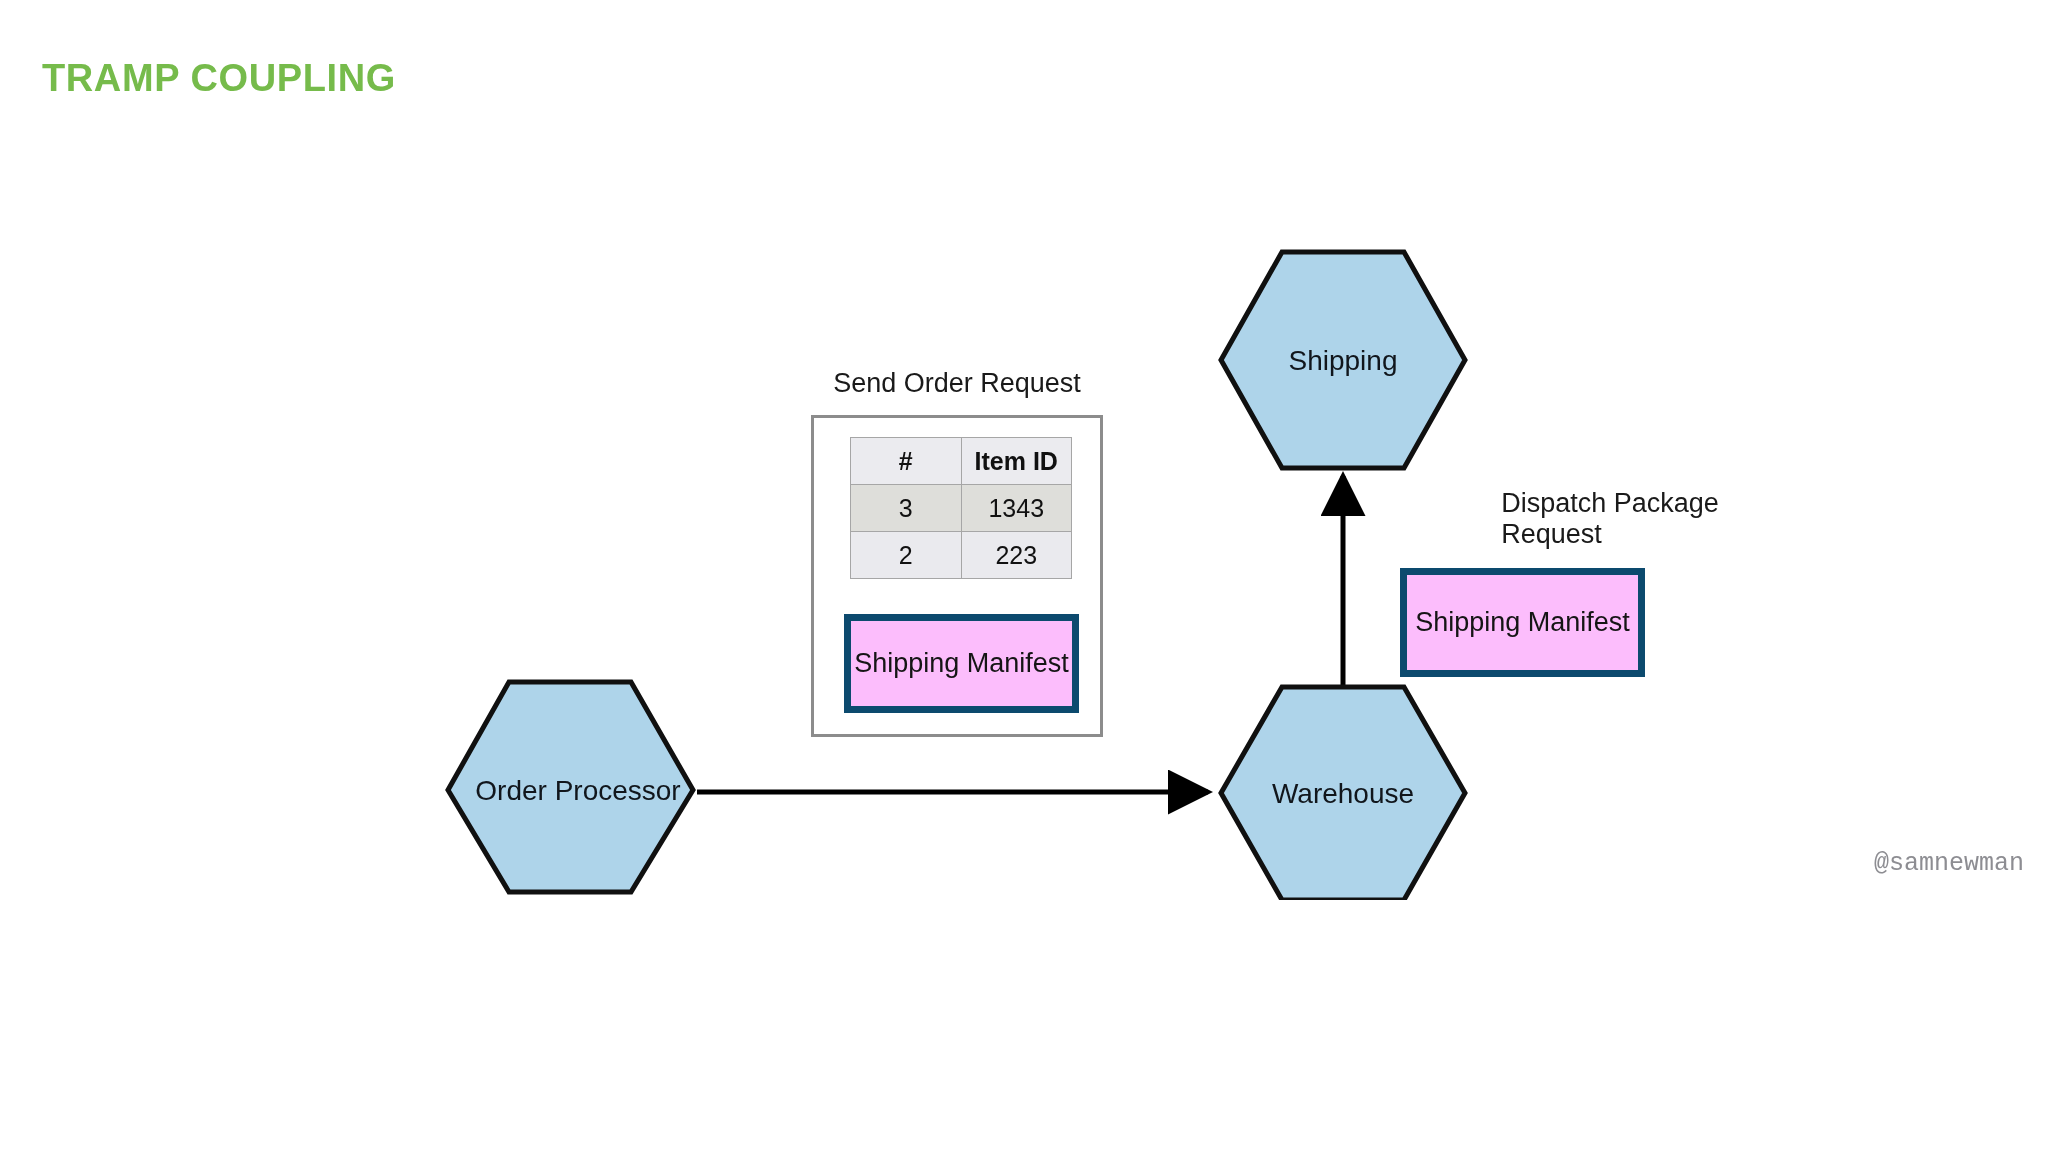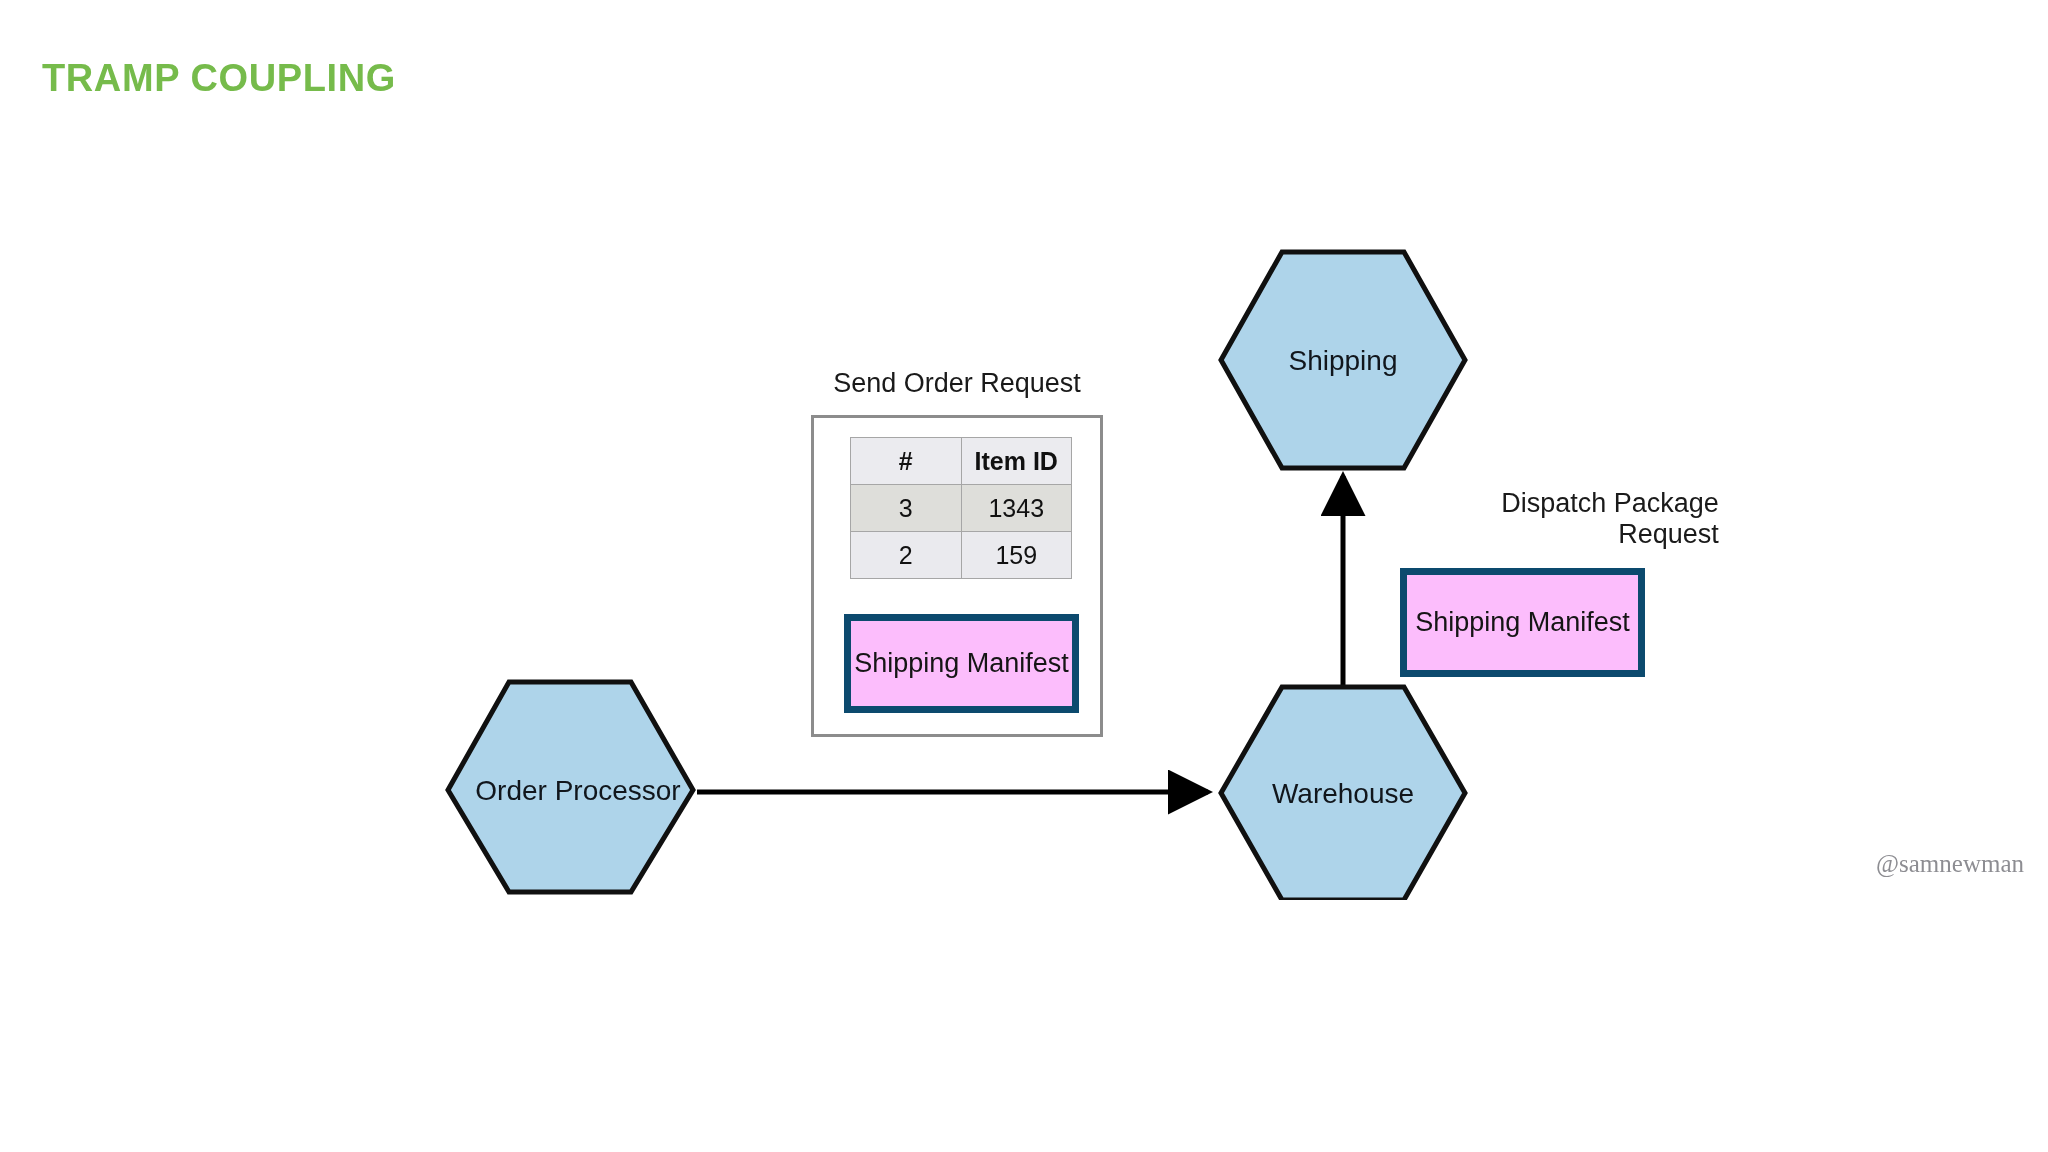--- a/index.html
+++ b/index.html
@@ -30,21 +30,21 @@
     color: #76bb4b;
     letter-spacing: 0.6px;
     white-space: nowrap;
   }
 
   
   #watermark {
     position: absolute;
     right: 24px;
     bottom: 22px;
-    font-family: Liberation Serif, serif;
+    font-family: Liberation Mono, monospace;
     font-size: 25px;
     color: #8d8d92;
     white-space: nowrap;
   }
 
   
   #canvas {
     position: absolute;
     left: 0;
     top: 0;
@@ -63,21 +63,21 @@
     text-align: center;
     pointer-events: none;
   }
 
   
   .msg-label {
     position: absolute;
     font-family: "Liberation Sans", sans-serif;
     font-size: 27px;
     color: #1a1a1a;
-    text-align: right;
+    text-align: left;
     line-height: 1.16;
     white-space: pre-line;
     transform: translateX(-50%);
   }
 
   
   #payload-container {
     position: absolute;
     left: 811px;
     top: 415px;
@@ -193,21 +193,21 @@
           <th>Item ID</th>
         </tr>
       </thead>
       <tbody>
         <tr class="row-alt">
           <td>3</td>
           <td>1343</td>
         </tr>
         <tr class="row-plain">
           <td>2</td>
-          <td>159</td>
+          <td>223</td>
         </tr>
       </tbody>
     </table>
 
     <div class="pink-box" id="pink-box-inner">
       <span class="pink-text">Shipping Manifest</span>
     </div>
   </div>
 
   <div class="msg-label" style="left:1610px; top:488px;">Dispatch Package

